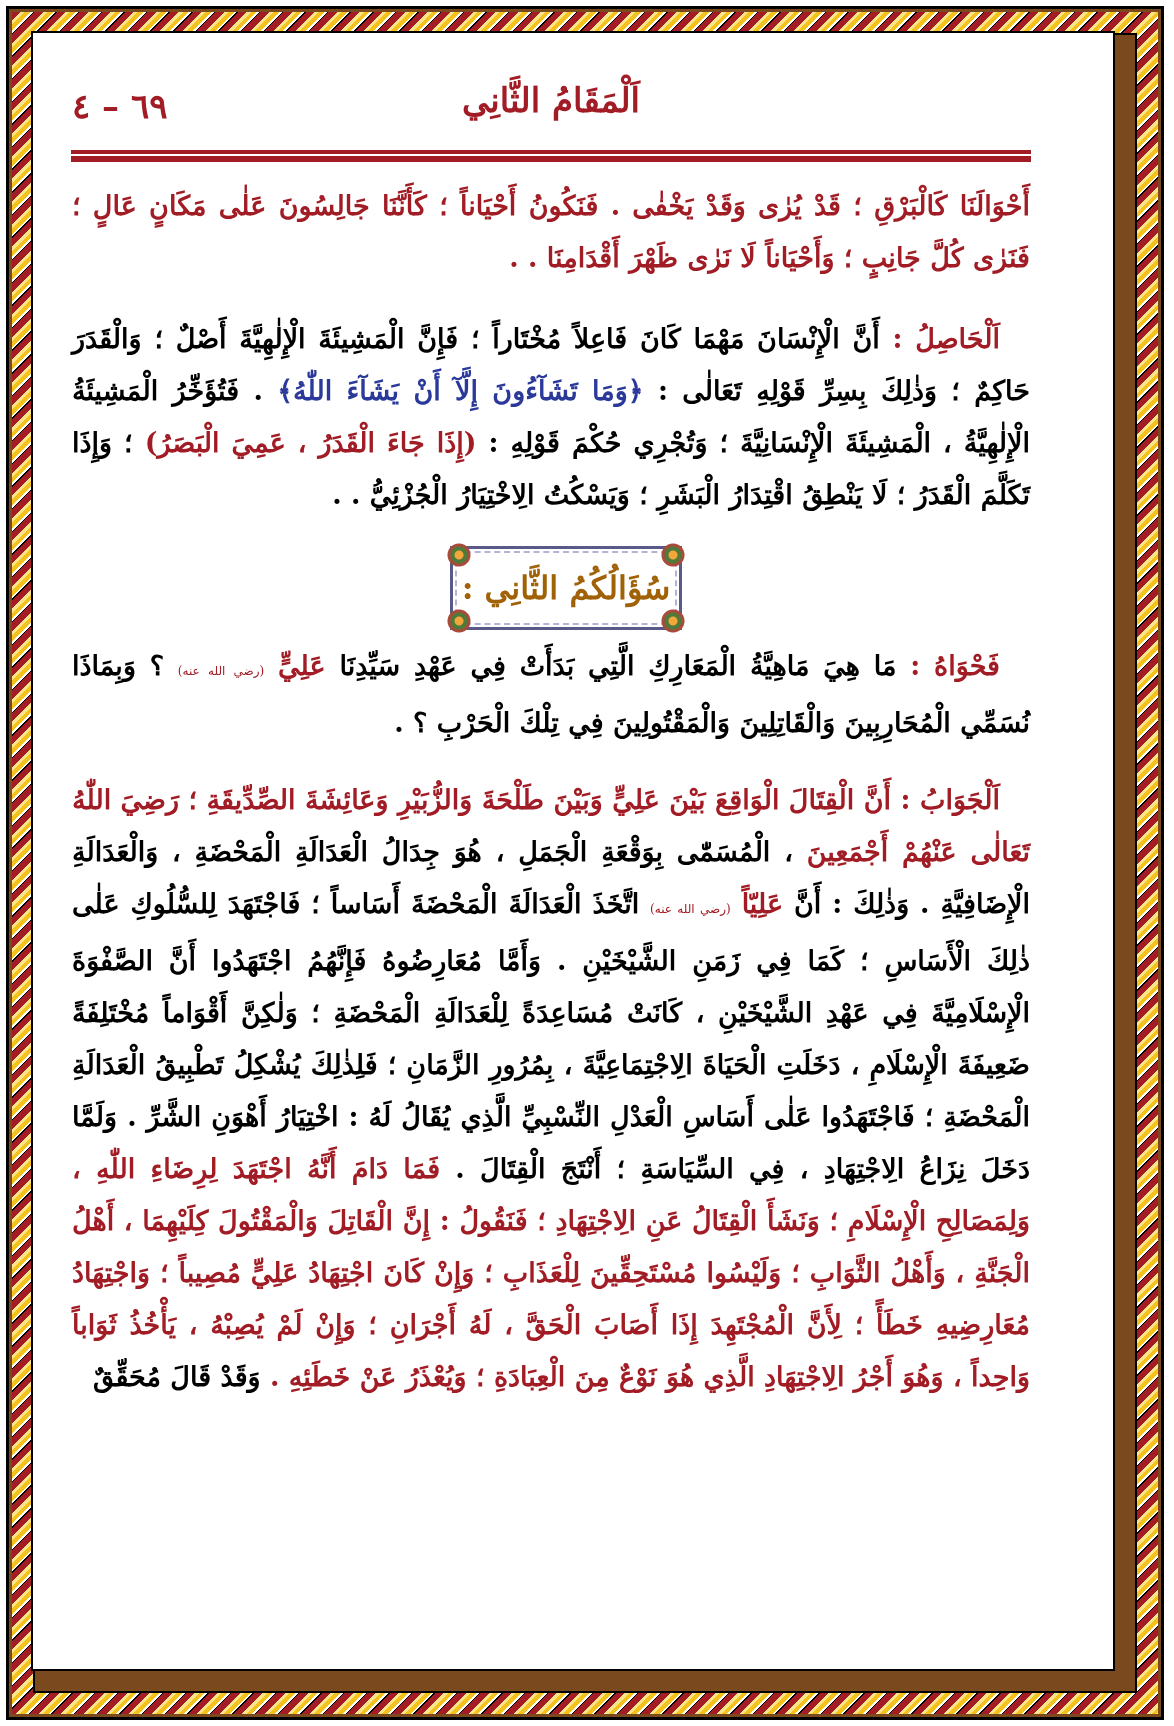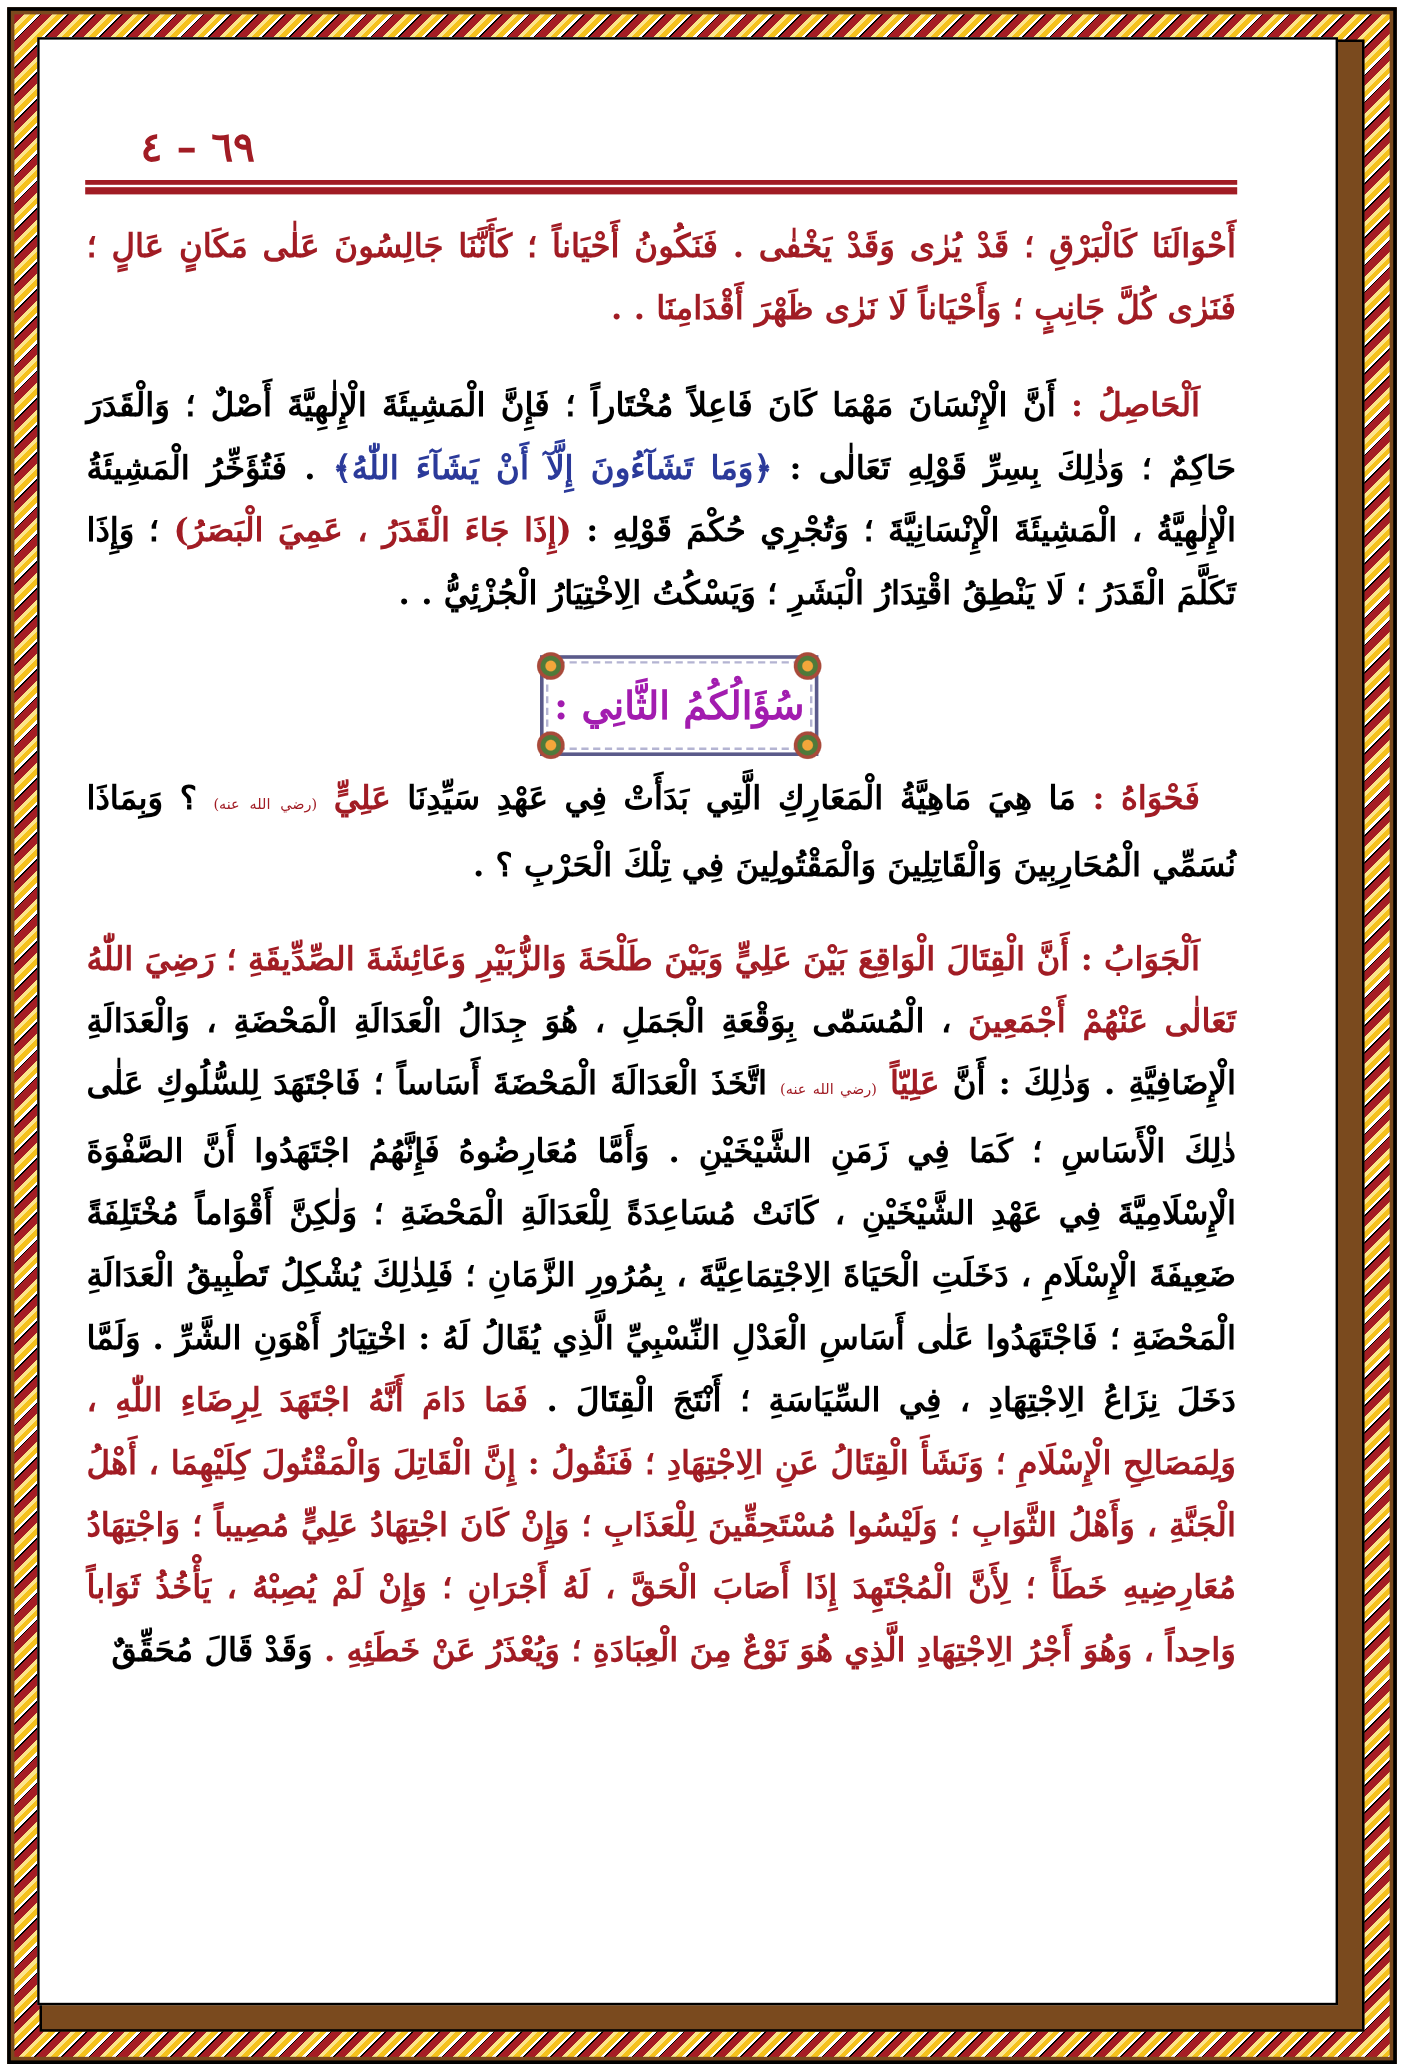--- a/index.html
+++ b/index.html
@@ -27,21 +27,21 @@
     border: 2px solid #000;
   }
   .content-area {
     position: absolute; left: 31px; top: 31px; width: 1084px; height: 1640px;
     background: #ffffff;
     border: 2px solid #000;
     box-sizing: border-box;
   }
 
   .header {
-    position: absolute; left: 72px; top: 94px; width: 958px; height: 60px; margin-left: 45px;
+    position: absolute; left: 72px; top: 78px; width: 958px; height: 60px;
   }
   .page-number {
     position: absolute; left: 0; top: 8px;
     font-family: "DejaVu Serif", serif; font-weight: bold;
     font-size: 34px; color: #a11c24; direction: rtl;
   }
   .running-title {
     position: absolute; left: 0; right: 0; top: 2px; text-align: center;
     font-family: "DejaVu Serif", serif; font-weight: bold;
     font-size: 34px; color: #a11c24; direction: rtl;
@@ -72,35 +72,36 @@
   .corner {
     position: absolute; width: 24px; height: 24px;
     background: radial-gradient(circle at 50% 50%, #f3a63a 0 4px, #4f7a3a 5px 8px, #a94a3a 9px 11px, transparent 12px);
   }
   .corner.tl { left: -6px; top: -6px; }
   .corner.tr { right: -6px; top: -6px; }
   .corner.bl { left: -6px; bottom: -6px; }
   .corner.br { right: -6px; bottom: -6px; }
   .section-title {
     font-family: "DejaVu Serif", serif; font-weight: bold;
-    font-size: 32px; color: #a21caf; direction: rtl;
+    font-size: 32px; color: #a16207; direction: rtl;
   }
 </style>
 </head>
 <body>
 
 <div class="page-frame">
   <div class="frame-braid"></div>
   <div class="frame-inner-line"></div>
 </div>
 
 <div class="content-area"></div>
 
 <div class="header">
   <div class="page-number">٦٩ – ٤</div>
+  <div class="running-title">اَلْمَقَامُ الثَّانِي</div>
 </div>
 <div class="header-rule-1"></div>
 <div class="header-rule-2"></div>
 
 <div class="body-text red" style="top:180px;">
   <span>أَحْوَالَنَا كَالْبَرْقِ ؛ قَدْ يُرٰى وَقَدْ يَخْفٰى . فَنَكُونُ أَحْيَاناً ؛ كَأَنَّنَا جَالِسُونَ عَلٰى مَكَانٍ عَالٍ ؛</span>
   <span>فَنَرٰى كُلَّ جَانِبٍ ؛ وَأَحْيَاناً لَا نَرٰى ظَهْرَ أَقْدَامِنَا . .</span>
 </div>
 
 <div class="body-text" style="top:313px;">

